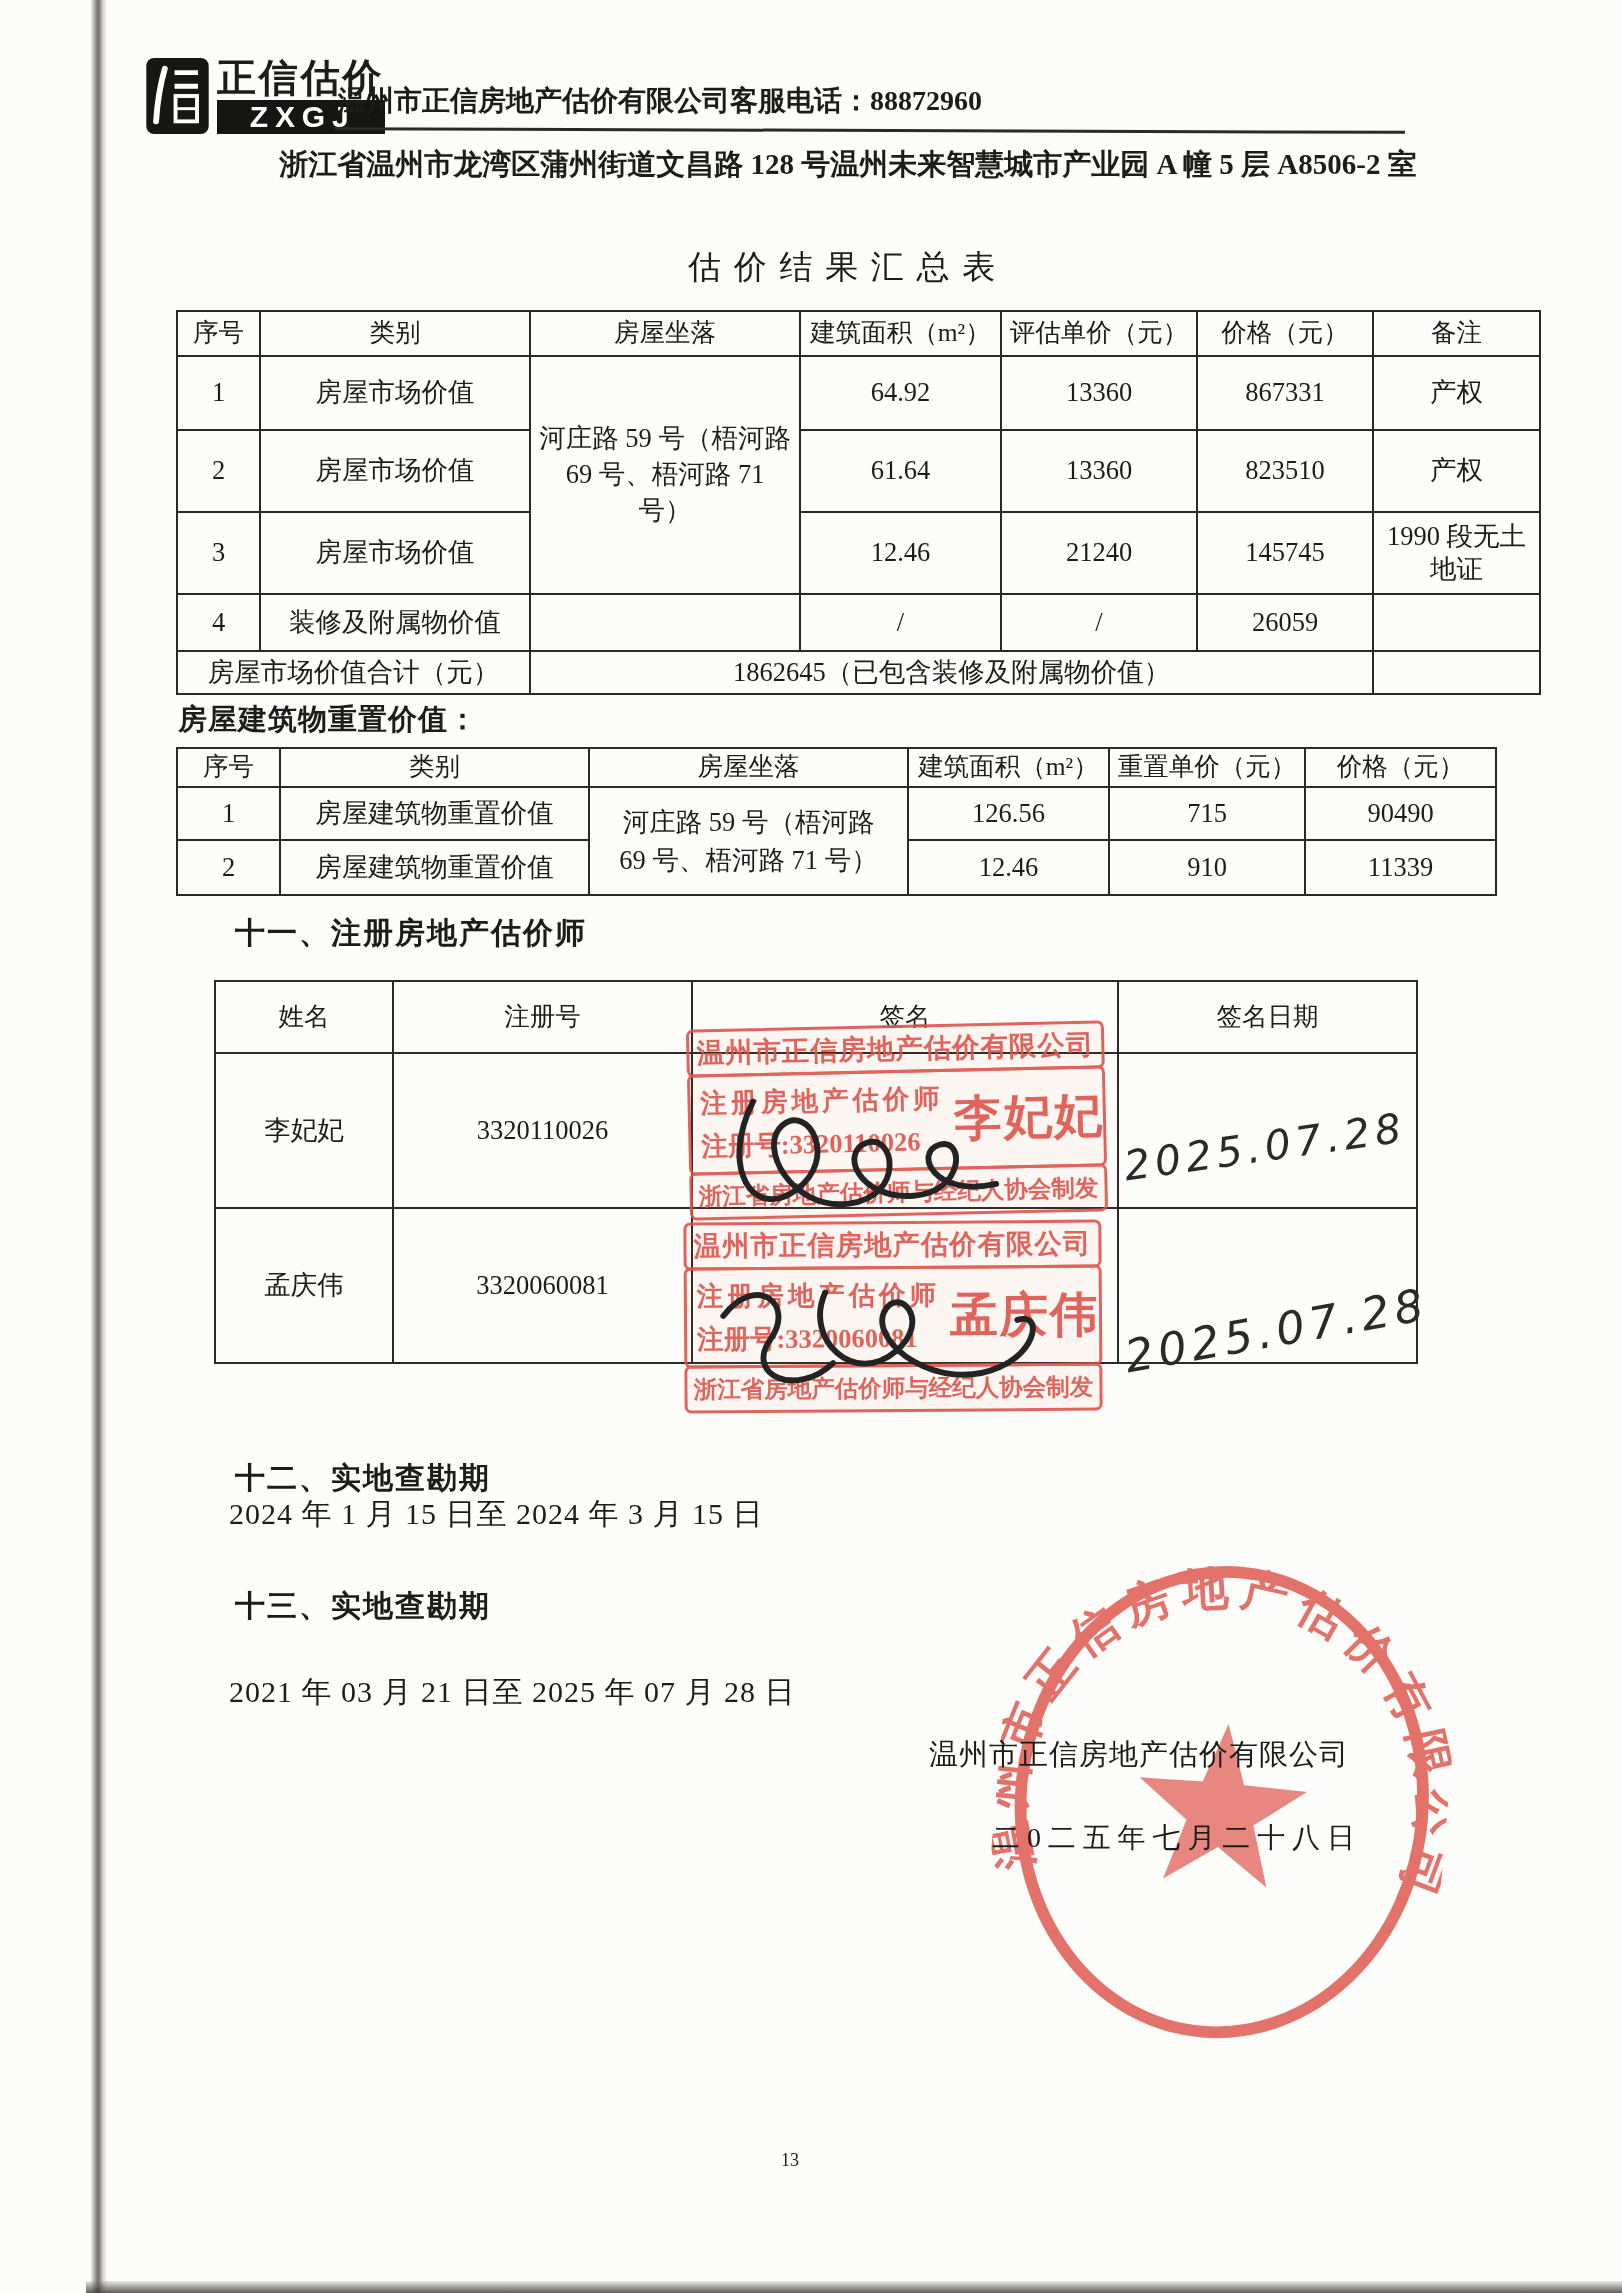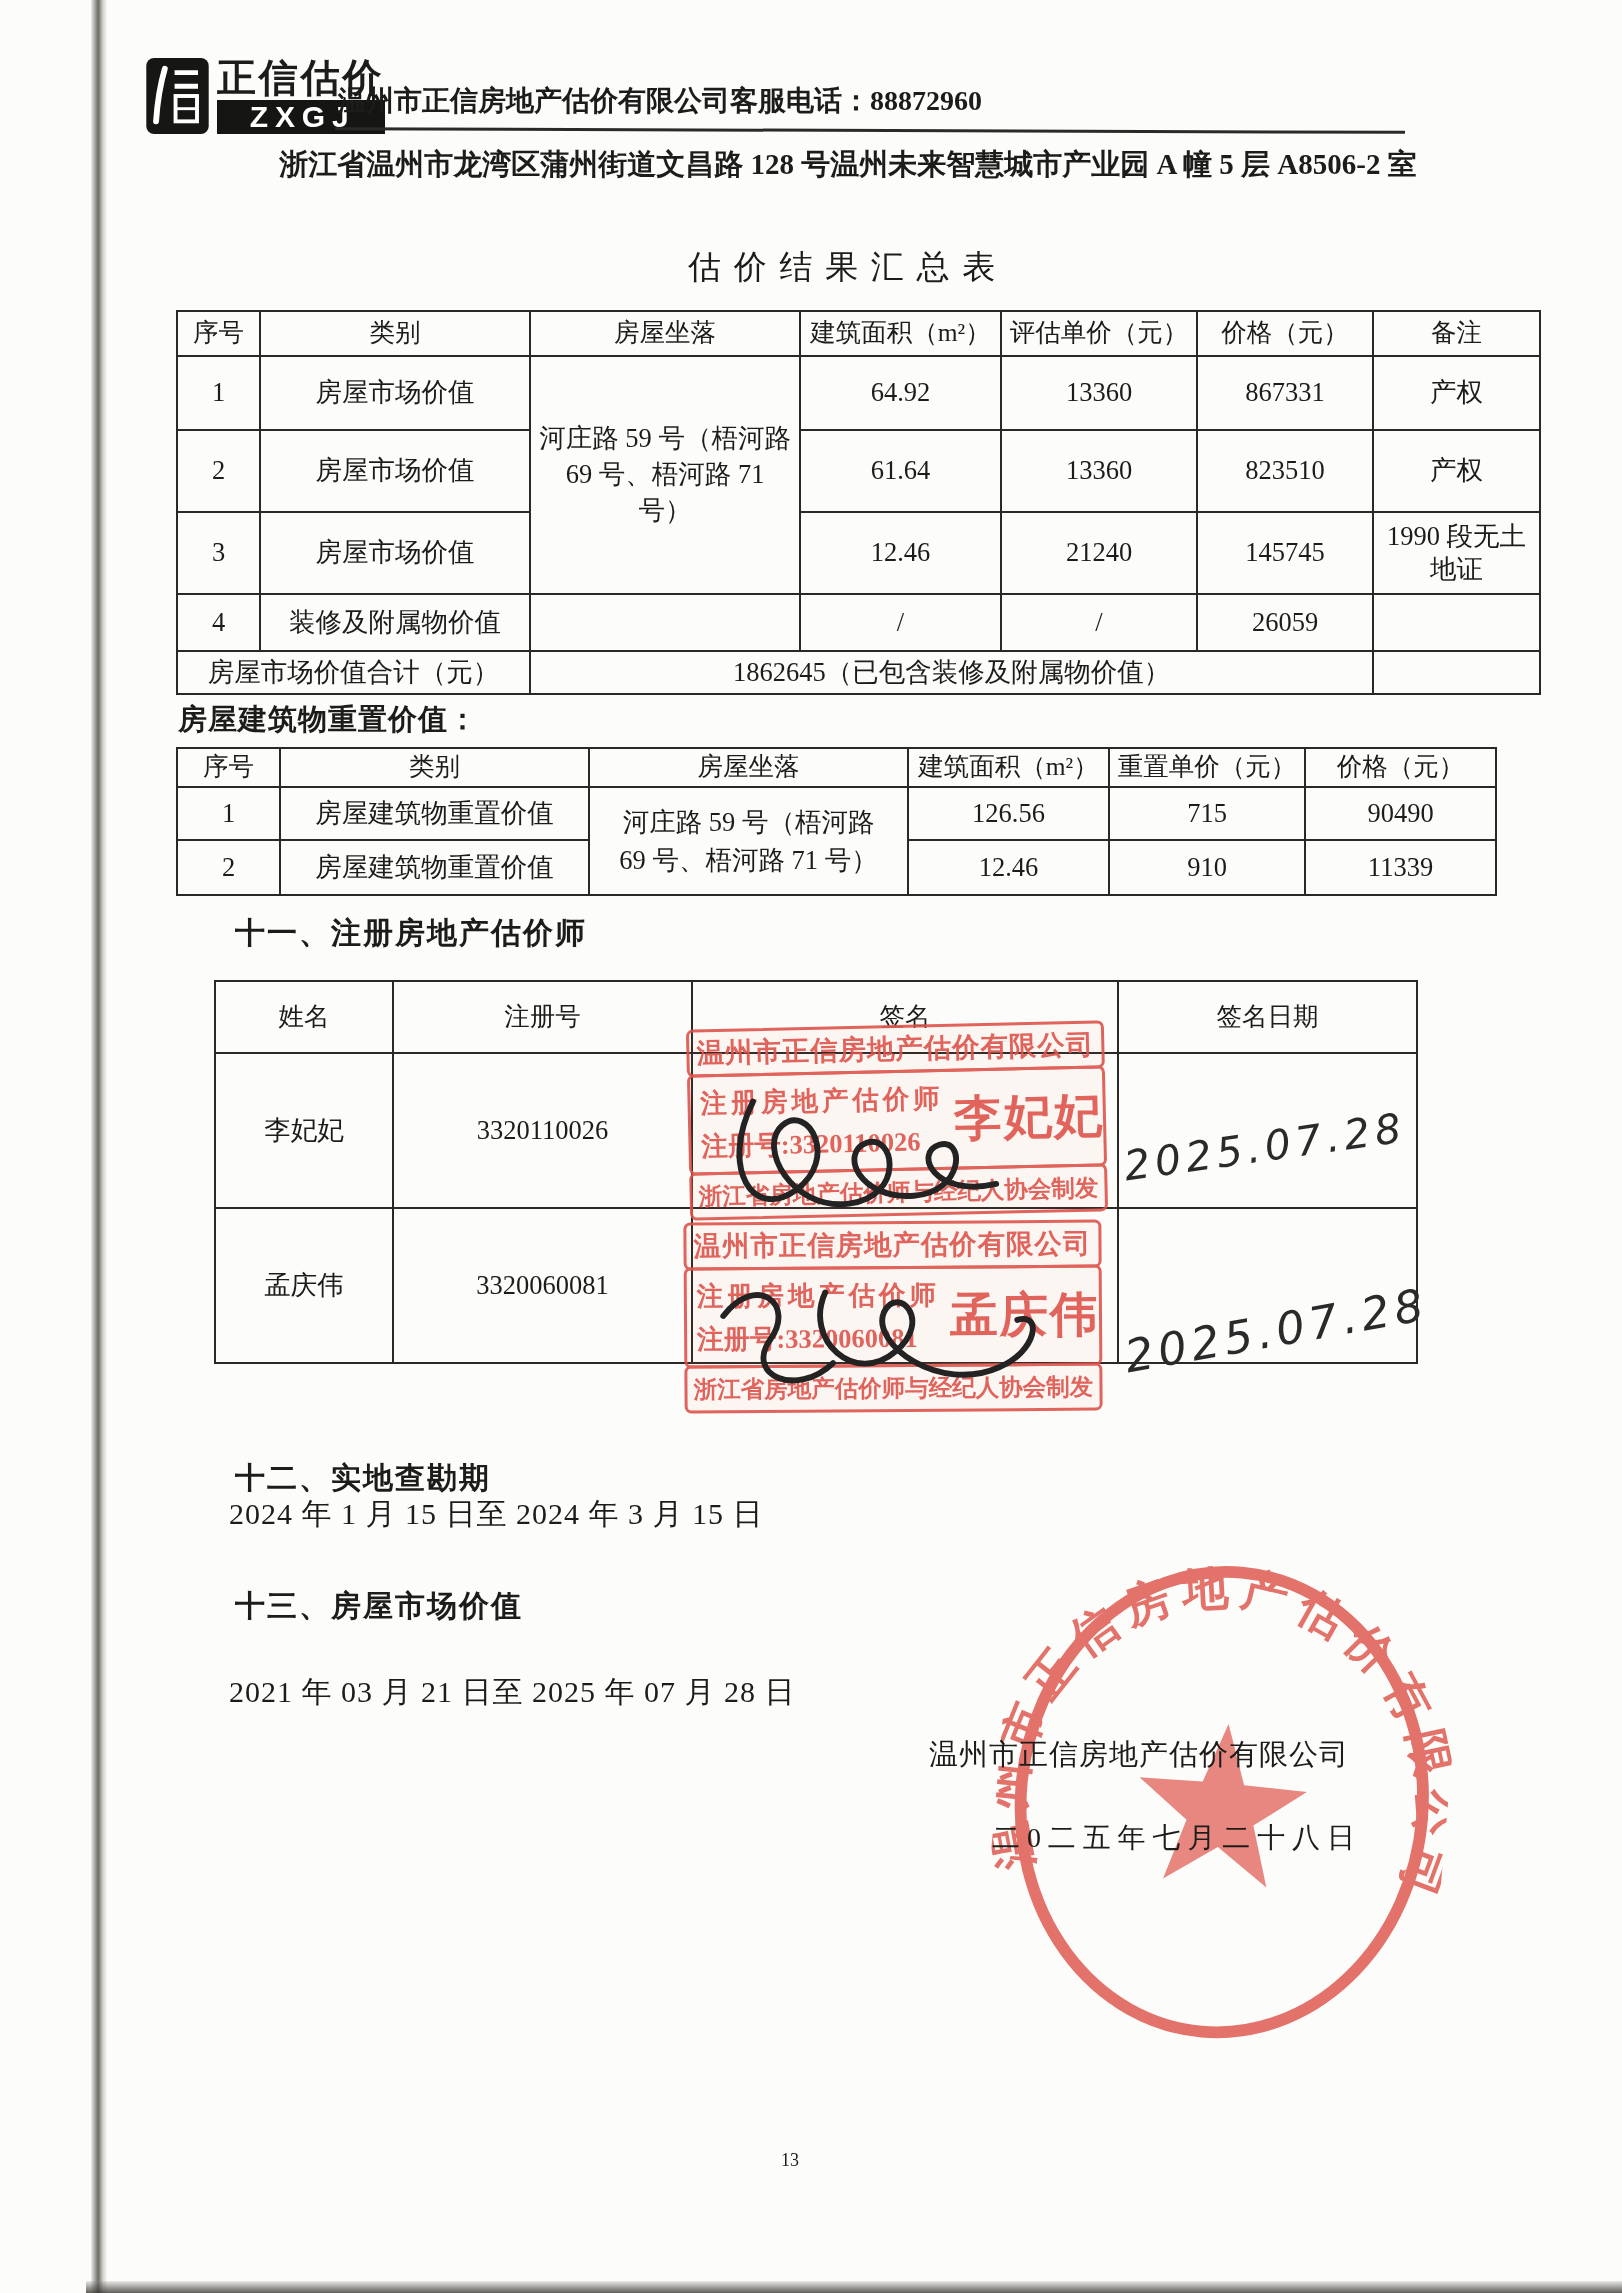--- a/index.html
+++ b/index.html
@@ -271,21 +271,21 @@
     <path d="M 52,28 C 18,96 52,150 96,118 C 140,86 108,30 82,52 C 56,74 92,140 150,132 C 208,124 196,60 168,70 C 140,80 160,128 216,124 C 268,120 268,64 242,72 C 216,80 236,126 300,112" fill="none" stroke="#232323" stroke-width="6" stroke-linecap="round"></path>
   </svg>
   <svg class="sig sig2" width="392" height="167" viewBox="0 0 400 170">
     <path d="M 36,60 C 70,16 110,48 84,84 C 58,120 110,144 148,108 M 140,36 C 118,84 170,132 212,96 C 250,64 214,28 200,56 C 186,88 256,140 318,112 C 356,96 362,56 336,64" fill="none" stroke="#232323" stroke-width="6" stroke-linecap="round"></path>
   </svg>
   <div class="hand-date d1">2025.07.28</div>
   <div class="hand-date d2">2025.07.28</div>
 
   <div class="sec-heading" style="top:1458px">十二、实地查勘期</div>
   <div class="sec-text" style="top:1494px">2024 年 1 月 15 日至 2024 年 3 月 15 日</div>
-  <div class="sec-heading" style="top:1586px">十三、房屋市场价值</div>
+  <div class="sec-heading" style="top:1586px">十三、实地查勘期</div>
   <div class="sec-text" style="top:1672px">2021 年 03 月 21 日至 2025 年 07 月 28 日</div>
 
   <svg class="round-stamp" width="451" height="500" viewBox="0 0 460 510">
     <defs>
       <path id="arcText" d="M 58,357 A 201.5,201.5 0 1 1 402,357" fill="none"></path>
     </defs>
     <ellipse cx="230" cy="252" rx="205" ry="235" fill="none" stroke="#dd544b" stroke-width="12"></ellipse>
     <polygon points="230,172 251.2,232.9 315.6,234.2 264.2,273.1 282.9,334.8 230,298 177.1,334.8 195.8,273.1 144.4,234.2 208.8,232.9" fill="#dd544b" fill-opacity=".85"></polygon>
     <text font-size="47" font-weight="bold" fill="#dd544b" letter-spacing="10" font-family="Liberation Serif, DejaVu Serif, serif">
       <textPath href="#arcText" startOffset="50%" text-anchor="middle">温州市正信房地产估价有限公司</textPath>

